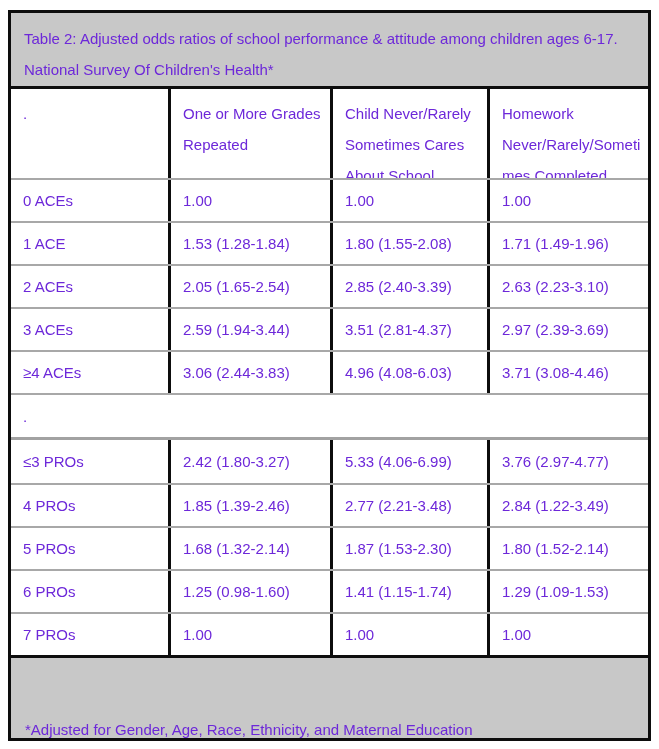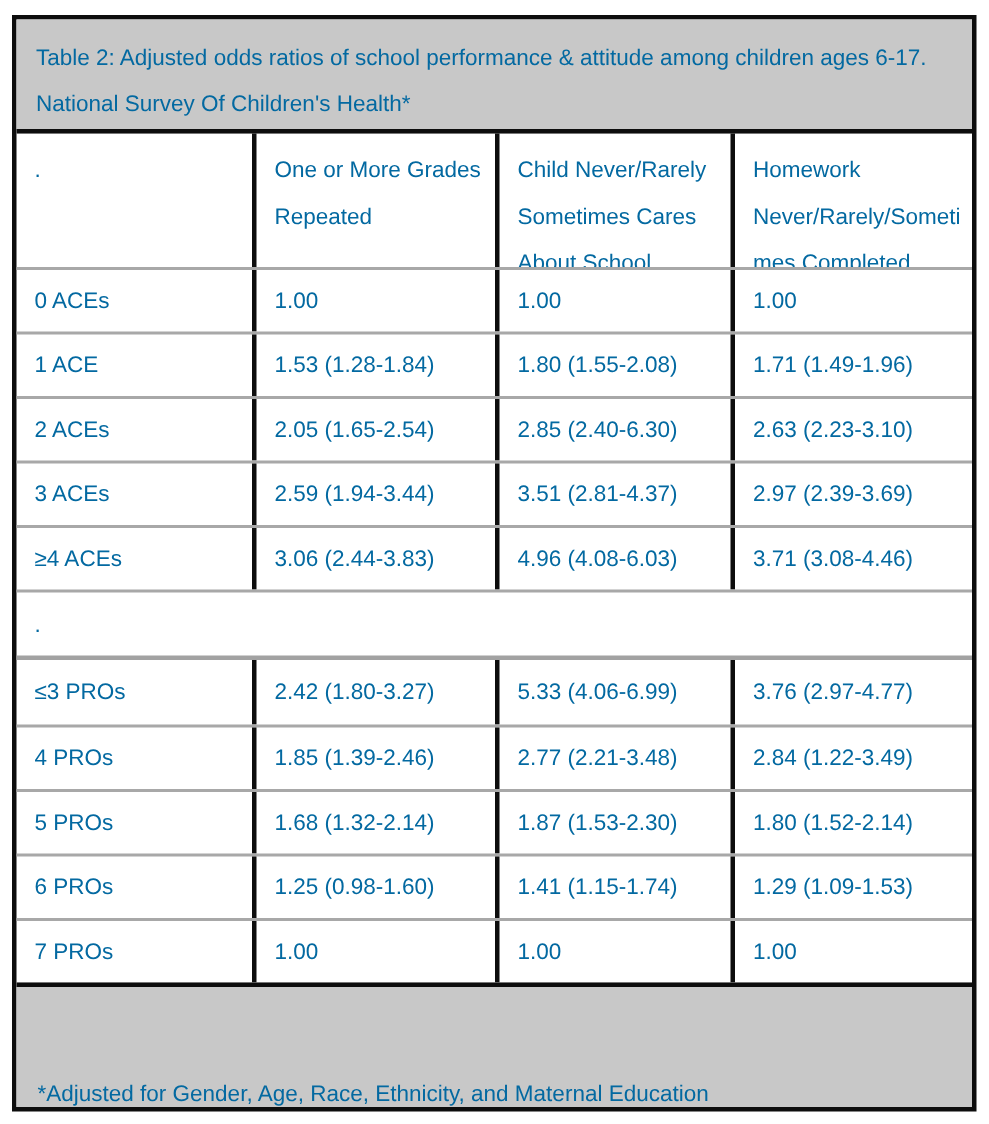--- a/index.html
+++ b/index.html
@@ -19,21 +19,21 @@
   .sheet {
     position: absolute;
     left: 8px;
     top: 10px;
     width: 643px;
     height: 731px;
     border: 3px solid #0d0d0d;
     background: #ffffff;
     display: flex;
     flex-direction: column;
-    color: #0369a1;
+    color: #6d28d9;
     font-size: 15px;
   }
   .titlebar {
     height: 76px;
     background: #c8c8c8;
     border-bottom: 3px solid #0d0d0d;
     padding: 10px 13px 0 13px;
     line-height: 31px;
     white-space: pre-line;
     flex: 0 0 auto;
@@ -112,21 +112,21 @@
     <div class="trow data-row">
       <div class="cell">1 ACE</div>
       <div class="cell vline">1.53 (1.28-1.84)</div>
       <div class="cell vline">1.80 (1.55-2.08)</div>
       <div class="cell vline">1.71 (1.49-1.96)</div>
     </div>
 
     <div class="trow data-row">
       <div class="cell">2 ACEs</div>
       <div class="cell vline">2.05 (1.65-2.54)</div>
-      <div class="cell vline">2.85 (2.40-6.30)</div>
+      <div class="cell vline">2.85 (2.40-3.39)</div>
       <div class="cell vline">2.63 (2.23-3.10)</div>
     </div>
 
     <div class="trow data-row">
       <div class="cell">3 ACEs</div>
       <div class="cell vline">2.59 (1.94-3.44)</div>
       <div class="cell vline">3.51 (2.81-4.37)</div>
       <div class="cell vline">2.97 (2.39-3.69)</div>
     </div>
 

